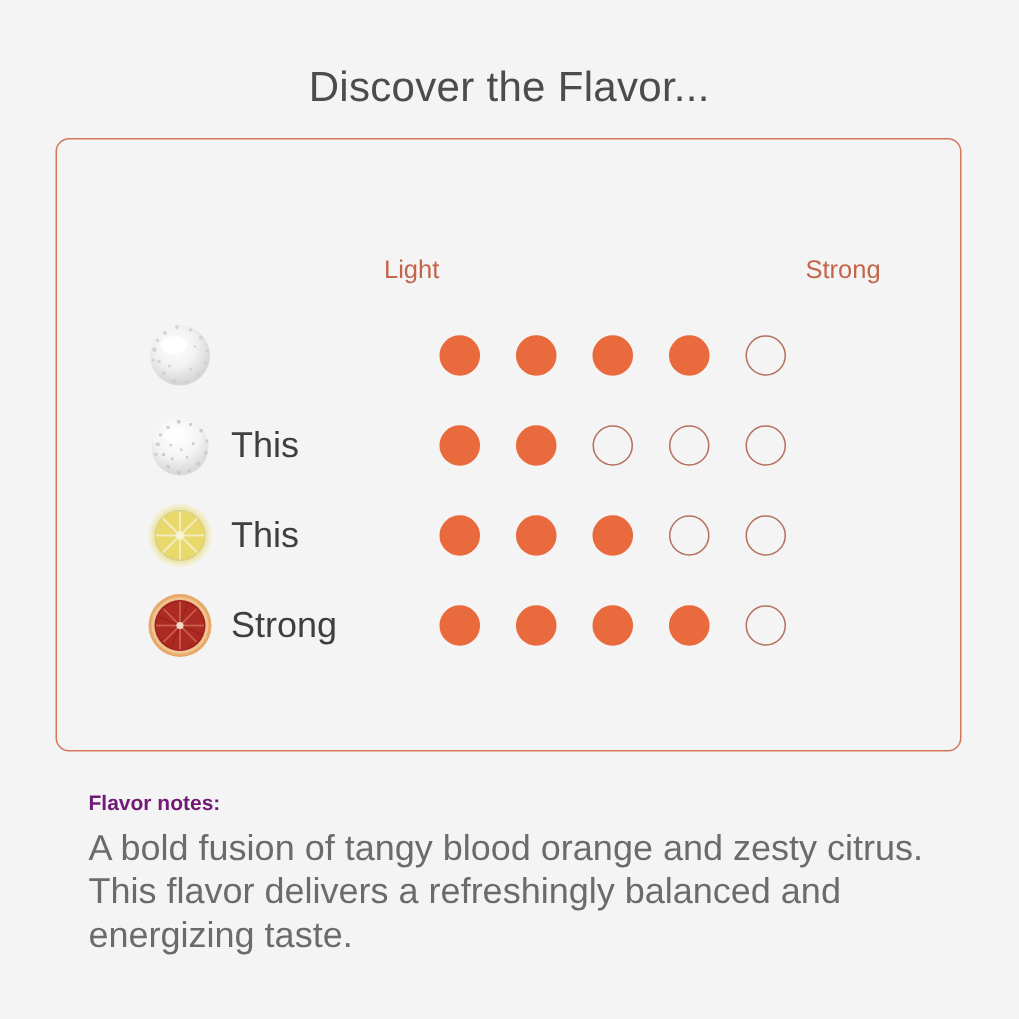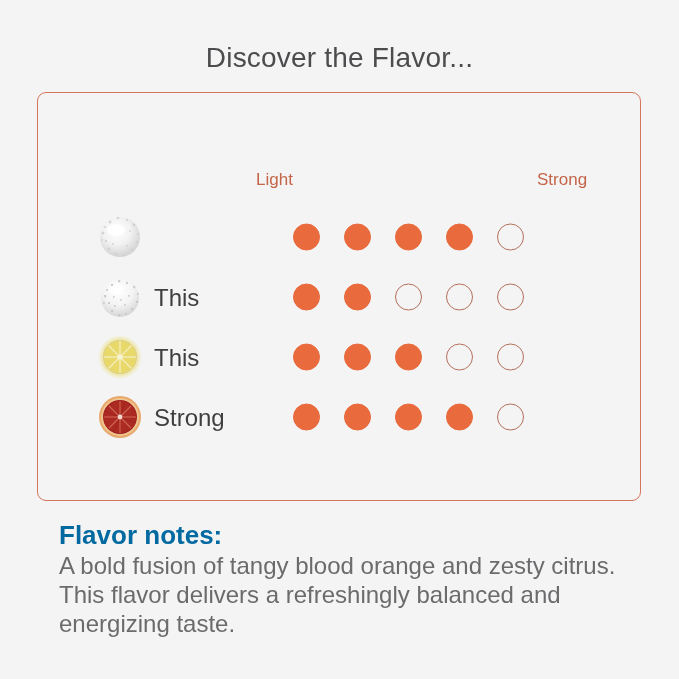--- a/index.html
+++ b/index.html
@@ -138,23 +138,23 @@
   }
 
   
   .notes {
     position: absolute;
     left: 59px;
     top: 522px;
     width: 580px;
   }
   .notes-heading {
-    font-size: 26px;
+    font-size: 14px;
     font-weight: 600;
-    color: #0369a1;
+    color: #701a75;
     line-height: 27px;
     margin-bottom: 2px;
   }
   .notes-body {
     font-size: 24px;
     font-weight: 400;
     color: #6b6b6d;
     line-height: 29px;
     max-width: 560px;
   }

